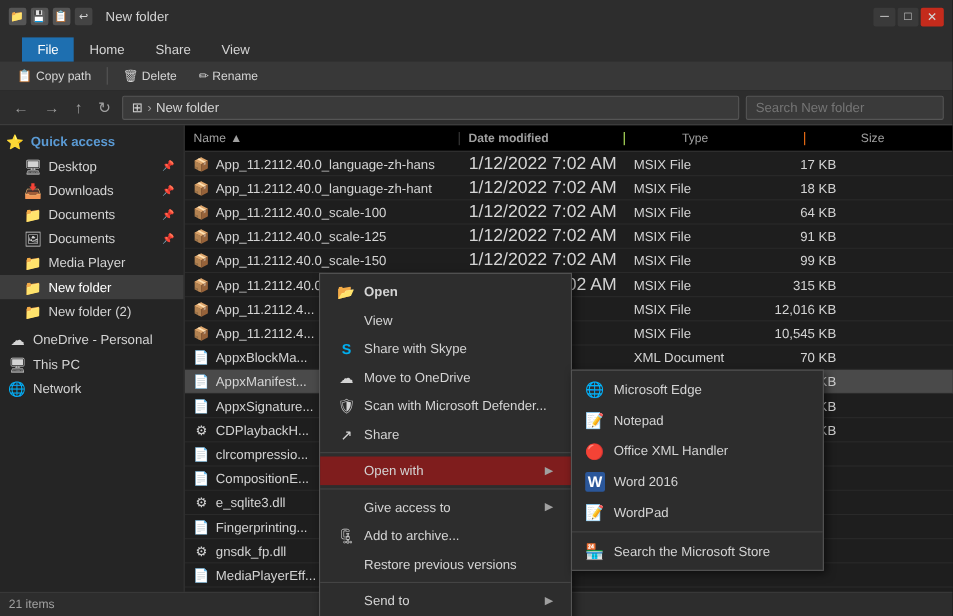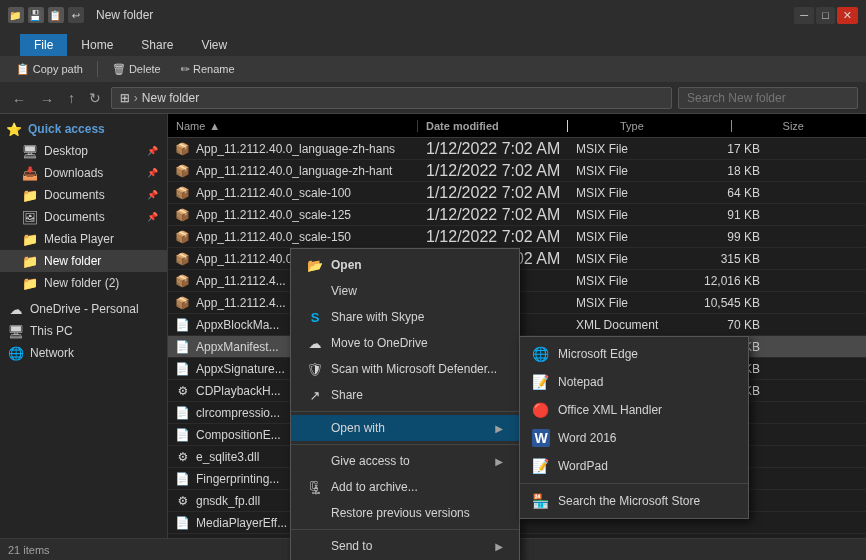--- a/index.html
+++ b/index.html
@@ -536,21 +536,21 @@
   </div>
   <div class="ctx-item">
     <span class="ctx-icon">🛡</span>
     <span>Scan with Microsoft Defender...</span>
   </div>
   <div class="ctx-item">
     <span class="ctx-icon">↗</span>
     <span>Share</span>
   </div>
   <div class="ctx-sep"></div>
-  <div class="ctx-item" style="background:#0c4a6e;">
+  <div class="ctx-item" style="background:#7f1d1d;">
     <span class="ctx-icon"></span>
     <span>Open with</span>
     <span class="ctx-arrow">▶</span>
   </div>
   <div class="ctx-sep"></div>
   <div class="ctx-item">
     <span class="ctx-icon"></span>
     <span>Give access to</span>
     <span class="ctx-arrow">▶</span>
   </div>

